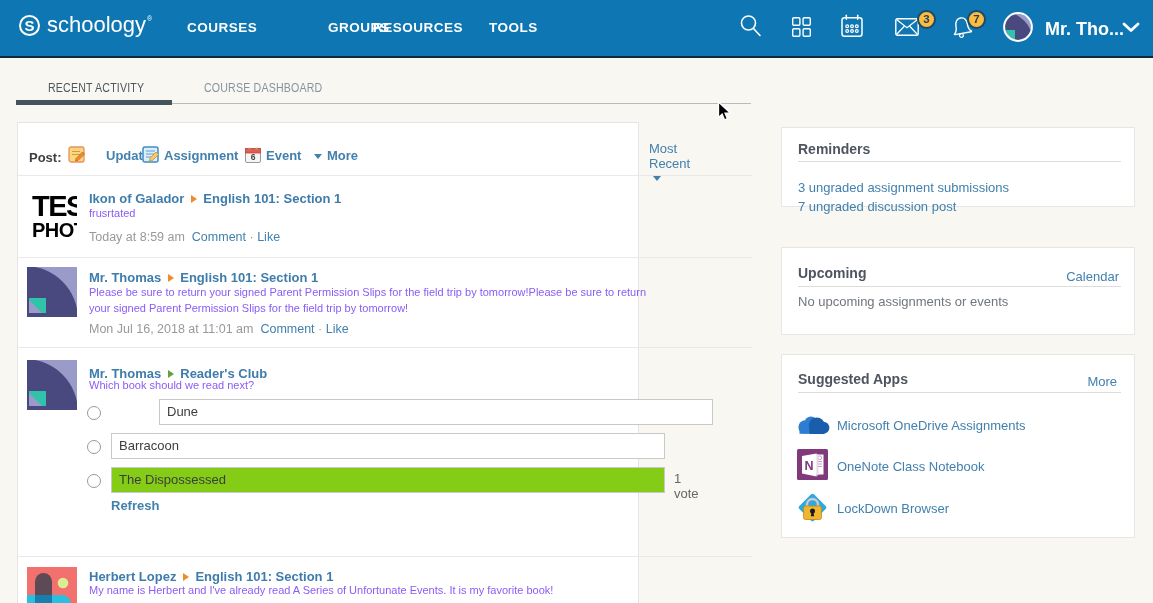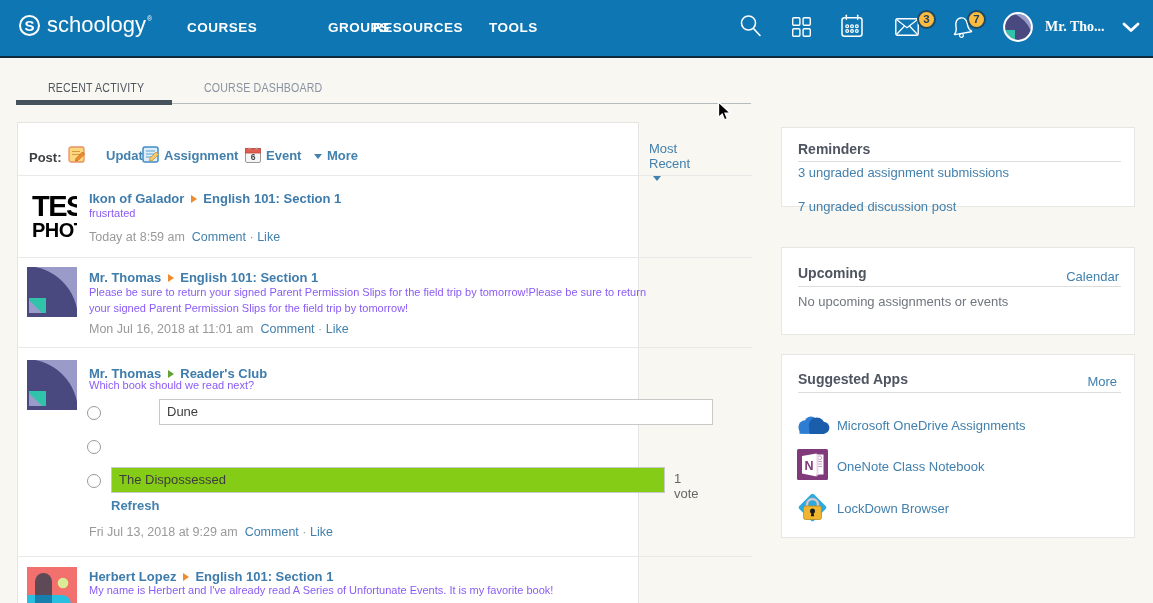--- a/index.html
+++ b/index.html
@@ -8,21 +8,21 @@
 a { text-decoration:none; }
 
 #nav { position:absolute; left:0; top:0; width:1153px; height:58px; background:#0e76b2; border-bottom:2px solid #11293c; }
 #logo { position:absolute; left:19px; top:12px; display:flex; align-items:center; color:#fff; }
 #logo .sc { width:21px; height:21px; border:2px solid #fff; border-radius:50%; display:flex; align-items:center; justify-content:center; font-size:15px; font-weight:700; }
 #logo .st { font-size:22px; font-weight:400; letter-spacing:0px; margin-left:7px; }
 .navlink { position:absolute; top:0; height:56px; line-height:56px; color:#fff; font-size:13.5px; font-weight:700; letter-spacing:0.5px; }
 
 .nico { position:absolute; top:0; }
 .badge { position:absolute; width:19px; height:19px; background:#fbbc3f; border:2px solid #1d4a67; border-radius:50%; color:#1c3f5e; font-size:11.5px; font-weight:700; text-align:center; line-height:15px; }
-#uname { position:absolute; left:1045px; top:19px; color:#fff; font-size:14px; font-weight:700;font-family:Liberation Serif, serif; }
+#uname { position:absolute; left:1045px; top:19px; color:#fff; font-size:18px; font-weight:700; }
 
 #tabs { position:absolute; left:0; top:58px; width:1153px; }
 .tabtxt { position:absolute; top:23px; font-size:12.5px; letter-spacing:0.2px; transform:scaleX(0.85); transform-origin:left center; }
 #tabline { position:absolute; left:16px; top:45px; width:735px; height:1px; background:#b6bcc2; }
 #tabslab { position:absolute; left:16px; top:42px; width:156px; height:5px; background:#46525c; }
 
 #card { position:absolute; left:17px; top:122px; width:622px; height:481px; background:#fff; border:1px solid #e6e5e1; border-bottom:none; }
 .sep { position:absolute; left:0px; width:734px; height:1px; background:#e9e9e9; }
 .b13 { font-size:13px; font-weight:700; }
 .name { color:#3e7cac; font-size:13px; font-weight:700; }
@@ -167,43 +167,43 @@
     <rect width="50" height="50" fill="#9b9bc9"></rect>
     <circle cx="-2" cy="52" r="53" fill="#494980"></circle>
     <rect x="2" y="31" width="17" height="15" fill="#31c2aa"></rect>
     <path d="M2 33 L2 46 L15 46 Z" fill="#9b9bc9"></path>
   </svg>
   <div style="position:absolute; left:71px; top:241px;"><a class="name">Mr. Thomas</a><span class="arrow-g"></span><a class="name">Reader's Club</a></div>
   <div class="body13" style="position:absolute; left:71px; top:256px;">Which book should we read next?</div>
   <div class="radio" style="top:283px;"></div>
   <div class="pollbox" style="top:276px;margin-left:48px;">Dune</div>
   <div class="radio" style="top:317px;"></div>
+  <div class="pollbox" style="top:310px;">Barracoon</div>
   <div class="radio" style="top:351px;"></div>
   <div class="pollbox" style="top:344px; background:#84cc16;">The Dispossessed</div>
   <div style="position:absolute; left:656px; top:348px; font-size:13px; color:#666;">1 vote</div>
   <a class="b13" style="position:absolute; left:93px; top:375px; color:#4280ad;">Refresh</a>
-  <div style="position:absolute; left:71px; top:402px;" class="time">Fri Jul 13, 2018 at 9:29 am&nbsp; <a class="flnk">Comment</a> <span style="color:#999;">·</span> <a class="flnk">Like</a></div>
   <div class="sep" style="top:433px;"></div>
 
   <svg class="avatar" style="top:444px;" width="50" height="50" viewBox="0 0 50 50">
     <rect width="50" height="50" fill="#f2706d"></rect>
     <rect x="8" y="6" width="17" height="44" rx="8.5" fill="#5e4a57"></rect>
     <rect x="8" y="20" width="17" height="30" fill="#5e4a57"></rect>
     <circle cx="36" cy="16" r="5.3" fill="#d9ee94"></circle>
     <path d="M0 28 h35 a9 9 0 0 1 9 9 a9 9 0 0 1 -9 9 h-35 Z" fill="#29bfe1"></path>
     <path d="M8 28 h17 v18 h-17 Z" fill="#177fad"></path>
   </svg>
   <div style="position:absolute; left:71px; top:444px;"><a class="name">Herbert Lopez</a><span class="arrow-o"></span><a class="name">English 101: Section 1</a></div>
   <div class="body13" style="position:absolute; left:71px; top:461px;">My name is Herbert and I've already read A Series of Unfortunate Events. It is my favorite book!</div>
 </div>
 
 <div class="scard" style="top:127px; height:80px;">
   <div class="shead">Reminders</div>
   <div class="shr" style="top:33px;"></div>
-  <a class="slink" style="position:absolute; left:16px; top:37px;">3 ungraded assignment submissions</a>
+  <a class="slink" style="position:absolute; left:16px; top:52px;">3 ungraded assignment submissions</a>
   <a class="slink" style="position:absolute; left:16px; top:71px;">7 ungraded discussion post</a>
 </div>
 
 <div class="scard" style="top:247px; height:88px;">
   <div class="shead" style="top:17px;">Upcoming</div>
   <a class="slink" style="position:absolute; right:15px; top:21px;">Calendar</a>
   <div class="shr" style="top:38px;"></div>
   <div style="position:absolute; left:16px; top:46px; font-size:13px; color:#70767d;">No upcoming assignments or events</div>
 </div>
 

